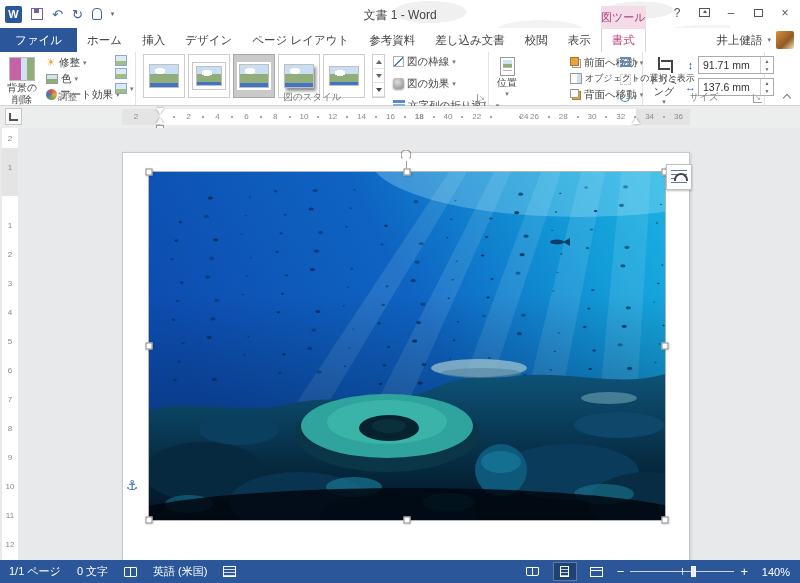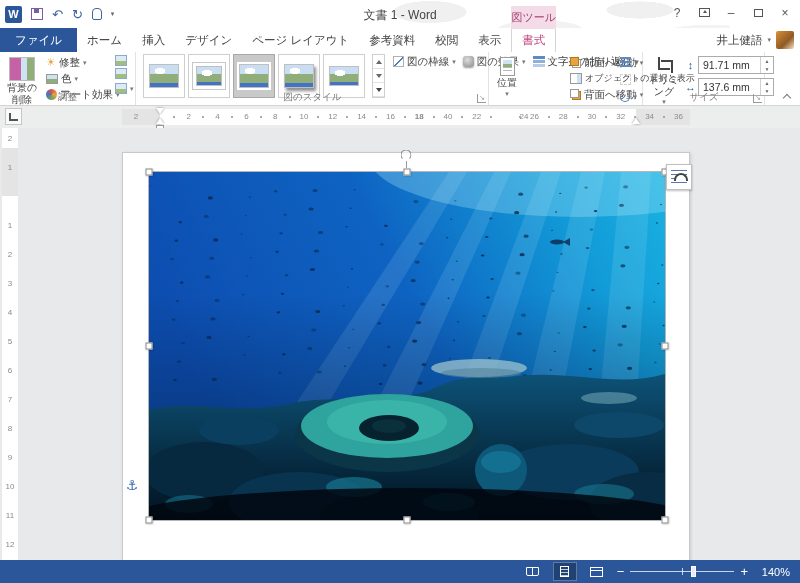--- a/index.html
+++ b/index.html
@@ -186,20 +186,23 @@
       <div class="tab">
         <span>デザイン</span>
       </div>
       <div class="tab">
         <span>ページ レイアウト</span>
       </div>
       <div class="tab">
         <span>参考資料</span>
       </div>
       <div class="tab">
+        <span>差し込み文書</span>
+      </div>
+      <div class="tab">
         <span>校閲</span>
       </div>
       <div class="tab">
         <span>表示</span>
       </div>
       <div class="tab active">
         <span>書式</span>
         <div class="ctx-head">図ツール</div>
       </div>
     </div>
@@ -266,21 +269,21 @@
         <div>
             <span class="tri-u"></span>
           </div>
         <div>
             <span class="tri-d"></span>
           </div>
         <div>
             <span class="tri-d" style="border-top-color:#444"></span>
           </div>
       </div>
-      <div style="position:absolute;left:256px;top:2px;display:flex;flex-direction:row;gap:7px">
+      <div style="position:absolute;left:256px;top:2px;display:flex;flex-direction:column;gap:7px">
         <div class="sbtn">
             <span class="pen-ic"></span>
             <span>図の枠線</span>
             <span class="dd">▾</span>
           </div>
         <div class="sbtn">
             <span class="fx-ic"></span>
             <span>図の効果</span>
             <span class="dd">▾</span>
           </div>
@@ -641,20 +644,31 @@
 
     <div class="rotstem"></div>
     <div class="rothandle"></div>
     <div class="anchor">⚓</div>
     <div class="layoutbtn">
       <span class="lo-ic"></span>
     </div>
   </div>
 
   <div class="statusbar">
+    <div class="sb-left">
+      <span class="sb-item">1/1 ページ</span>
+      <span class="sb-item">0 文字</span>
+      <span class="sb-item">
+          <span class="book-ic"></span>
+        </span>
+      <span class="sb-item">英語 (米国)</span>
+      <span class="sb-item">
+          <span class="ime-ic"></span>
+        </span>
+    </div>
     <div class="sb-right">
       <span class="view-ic">
           <span class="vi-read"></span>
         </span>
       <span class="view-ic active">
           <span class="vi-print"></span>
         </span>
       <span class="view-ic">
           <span class="vi-web"></span>
         </span>

